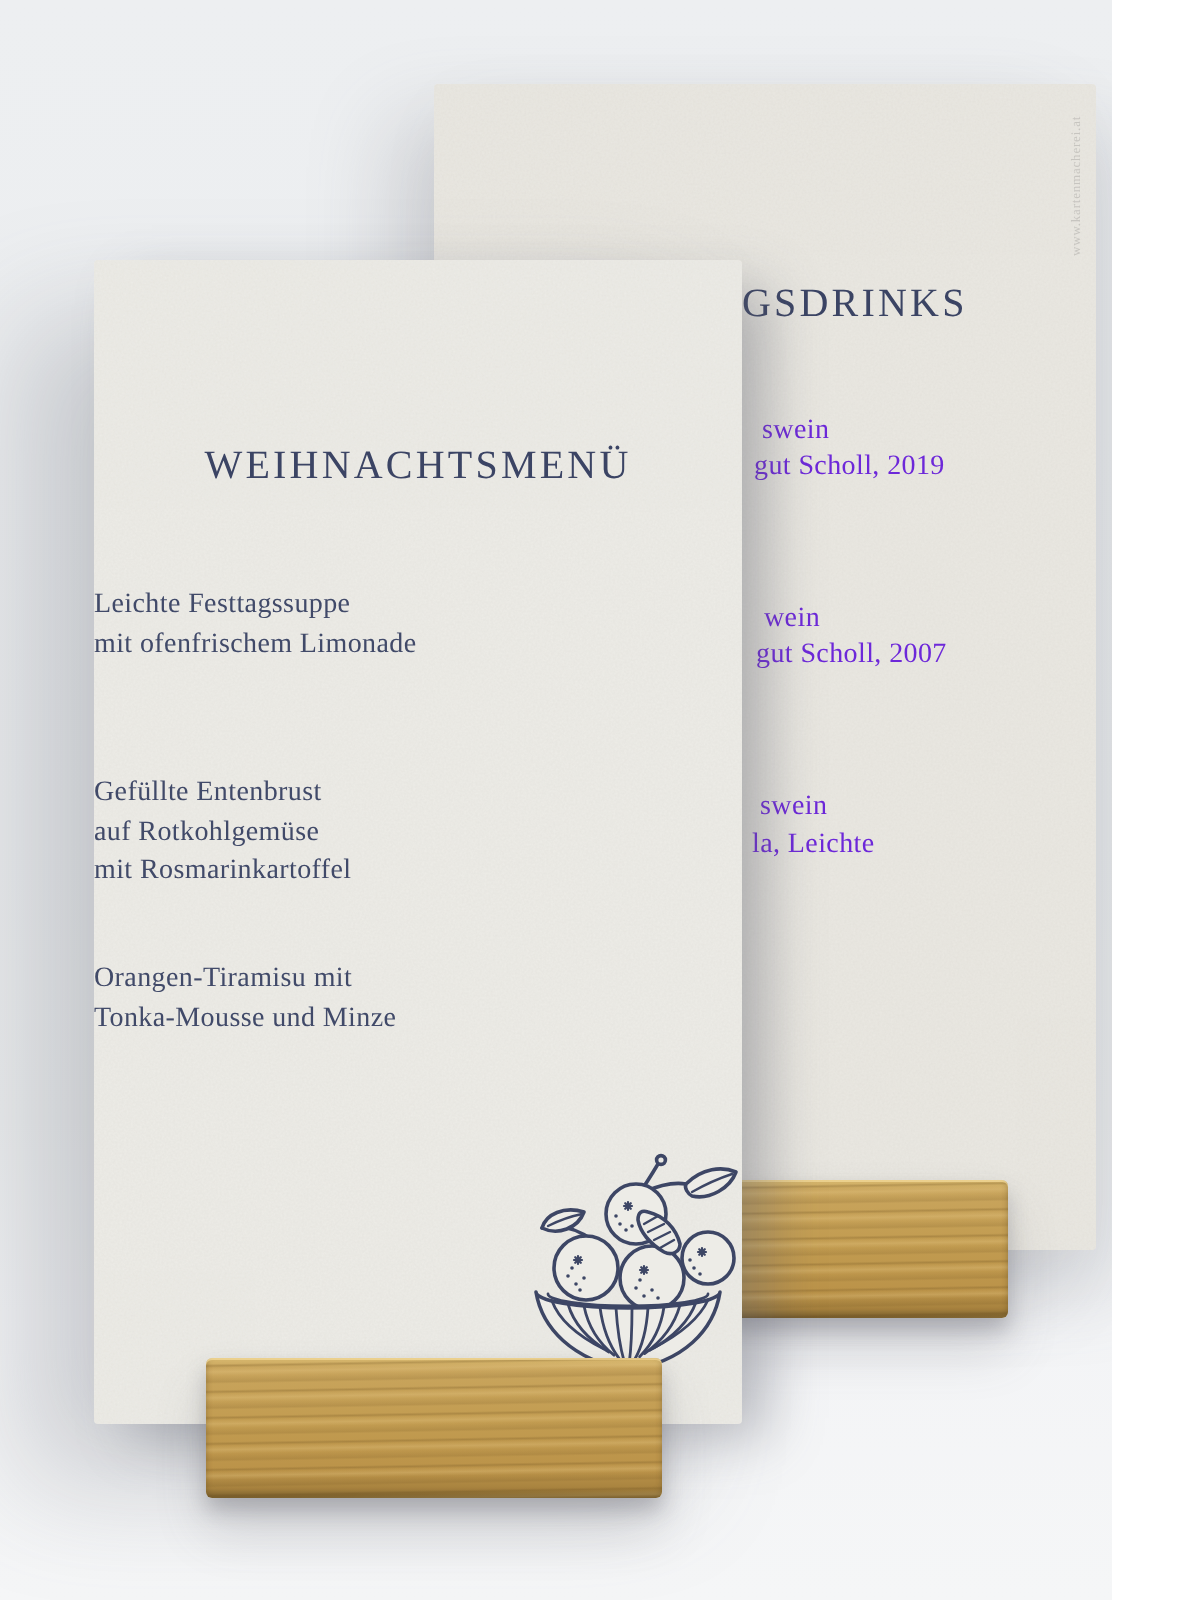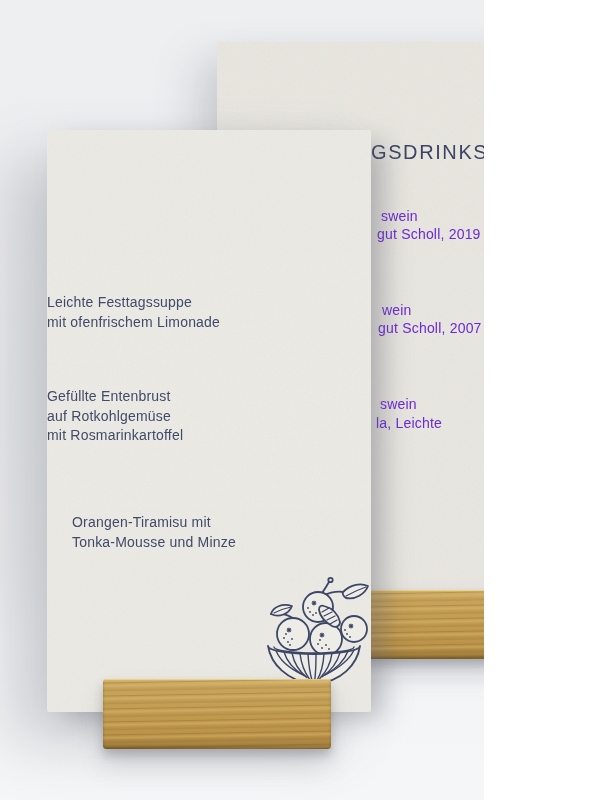--- a/index.html
+++ b/index.html
@@ -1,19 +1,19 @@
 <!DOCTYPE html>
 <html><head>
 <meta charset="utf-8">
 <style>
   html,body{margin:0;padding:0;}
   .scene{
-    position:relative; width:484px; height:800px; overflow:hidden;
+    position:relative; width:556px; height:800px; overflow:hidden;
     background:linear-gradient(180deg,#edeff1 0%,#ebedef 52%,#edeff0 70%,#f3f4f6 82%,#f5f6f7 100%);
-    font-family:Liberation Sans, sans-serif;
+    font-family:Liberation Serif, serif;
   }
   .card{
     position:absolute; border-radius:2px; overflow:hidden;
   }
   .card .texture{position:absolute; left:0; top:0; width:100%; height:100%; opacity:.38; pointer-events:none;}
   .back-card{
     left:217px; top:42px; width:331px; height:583px; background:#eae8e2;
     box-shadow:-22px 18px 42px rgba(108,111,120,.22), 14px 22px 38px rgba(108,111,120,.18);
   }
   .front-card{
@@ -22,21 +22,21 @@
   }
   .card-title{
     position:absolute; left:0; width:100%; text-align:center;
     font-size:20px; letter-spacing:1.6px; font-weight:500; color:#3b4464; white-space:nowrap;
   }
   .fc-title{top:92px;}
   .course{
     position:absolute; left:0; width:100%; 
     font-size:14px; line-height:19.5px; letter-spacing:.2px; color:#414a69;
   }
-  .course-1{top:163px;} .course-2{top:257px;} .course-3{top:383px;margin-left:25px;}
+  .course-1{top:163px;} .course-2{top:257px;} .course-3{top:350px;}
   .frag{
     position:absolute; font-size:14px; line-height:18px; letter-spacing:.2px;
     color:#6d28d9; white-space:nowrap;
   }
   .bc-title{position:absolute; left:154px; top:99px; font-size:20px; letter-spacing:1.6px; font-weight:500; color:#3b4464; white-space:nowrap;}
   .watermark{position:absolute; top:12px; right:3px; width:10px; height:74px; overflow:visible;}
   .watermark span{
     display:block; width:74px; font-size:6.5px; letter-spacing:.4px; color:#c7c5c0;
     transform:rotate(-90deg) translateX(-74px); transform-origin:0 0; white-space:nowrap;
   }
@@ -84,20 +84,21 @@
     </div>
   </div>
 
   <div class="stand back-stand"></div>
 
   <div class="card front-card">
     <svg class="texture">
       <rect width="100%" height="100%" filter="url(#paperNoise)"></rect>
     </svg>
 
+    <div class="card-title fc-title">WEIHNACHTSMENÜ</div>
 
     <div class="course course-1">
       <div>Leichte Festtagssuppe</div>
       <div>mit ofenfrischem Limonade</div>
     </div>
 
     <div class="course course-2">
       <div>Gefüllte Entenbrust</div>
       <div>auf Rotkohlgemüse</div>
       <div>mit Rosmarinkartoffel</div>

